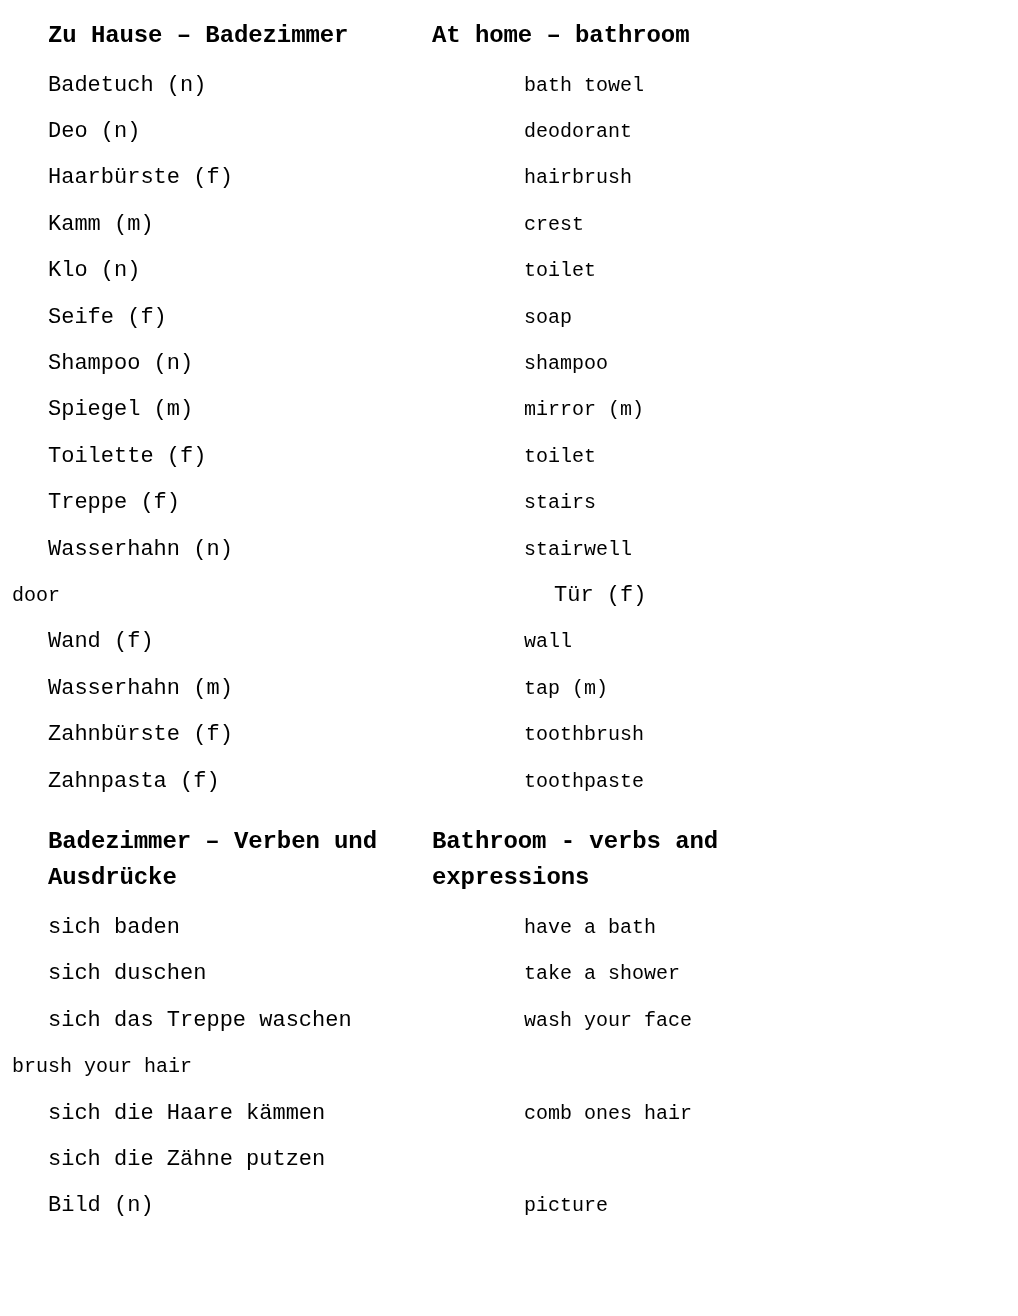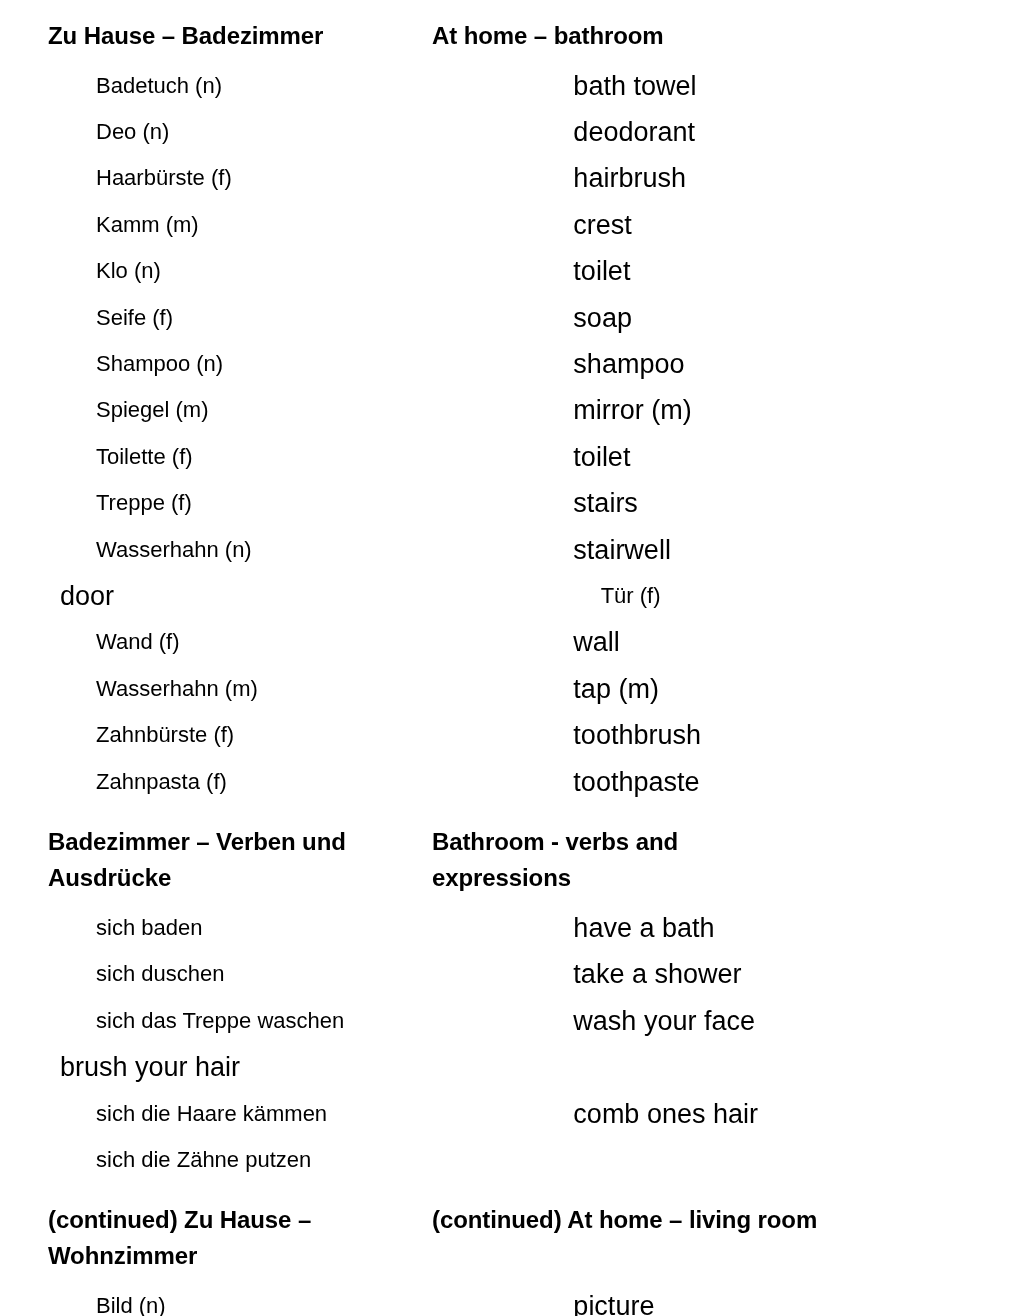--- a/index.html
+++ b/index.html
@@ -33,20 +33,21 @@
 
   
   .row {
     display: flex;
     align-items: flex-start;
     width: 100%;
   }
 
   .col {
     box-sizing: border-box;
+    font-family: Liberation Mono, monospace;
   }
 
   .col-de {
     width: 512px;
     padding-left: 48px;
     padding-right: 16px;
   }
 
   .col-en {
     width: 506px;
@@ -75,26 +76,25 @@
   .row-heading .col-en {
     max-width: 420px;
   }
 
   
   .row-entry .col {
     font-weight: normal;
     font-size: 22px;
     line-height: 46.4px;
     white-space: nowrap;
-    margin-left: 48px;
   }
 
   
   .row-entry .col-en {
-    font-size: 27px;
+    font-size: 20px;
   }
 </style>
 </head>
 <body>
 
 <div class="page">
   <div class="glossary" id="glossary-root">
       <div class="row row-heading first">
         <div class="col col-de">Zu Hause – Badezimmer</div>
         <div class="col col-en">At home – bathroom</div>
@@ -182,22 +182,18 @@
       <div class="row row-entry">
         <div class="col col-en">brush your hair</div>
       </div>
       <div class="row row-entry">
         <div class="col col-de">sich die Haare kämmen</div>
         <div class="col col-en">comb ones hair</div>
       </div>
       <div class="row row-entry">
         <div class="col col-de">sich die Zähne putzen</div>
       </div>
-      <div class="row row-heading">
-        <div class="col col-de">(continued) Zu Hause – Wohnzimmer</div>
-        <div class="col col-en">(continued) At home – living room</div>
-      </div>
       <div class="row row-entry">
         <div class="col col-de">Bild (n)</div>
         <div class="col col-en">picture</div>
       </div>
     </div>
 </div>
 
 </body></html>

